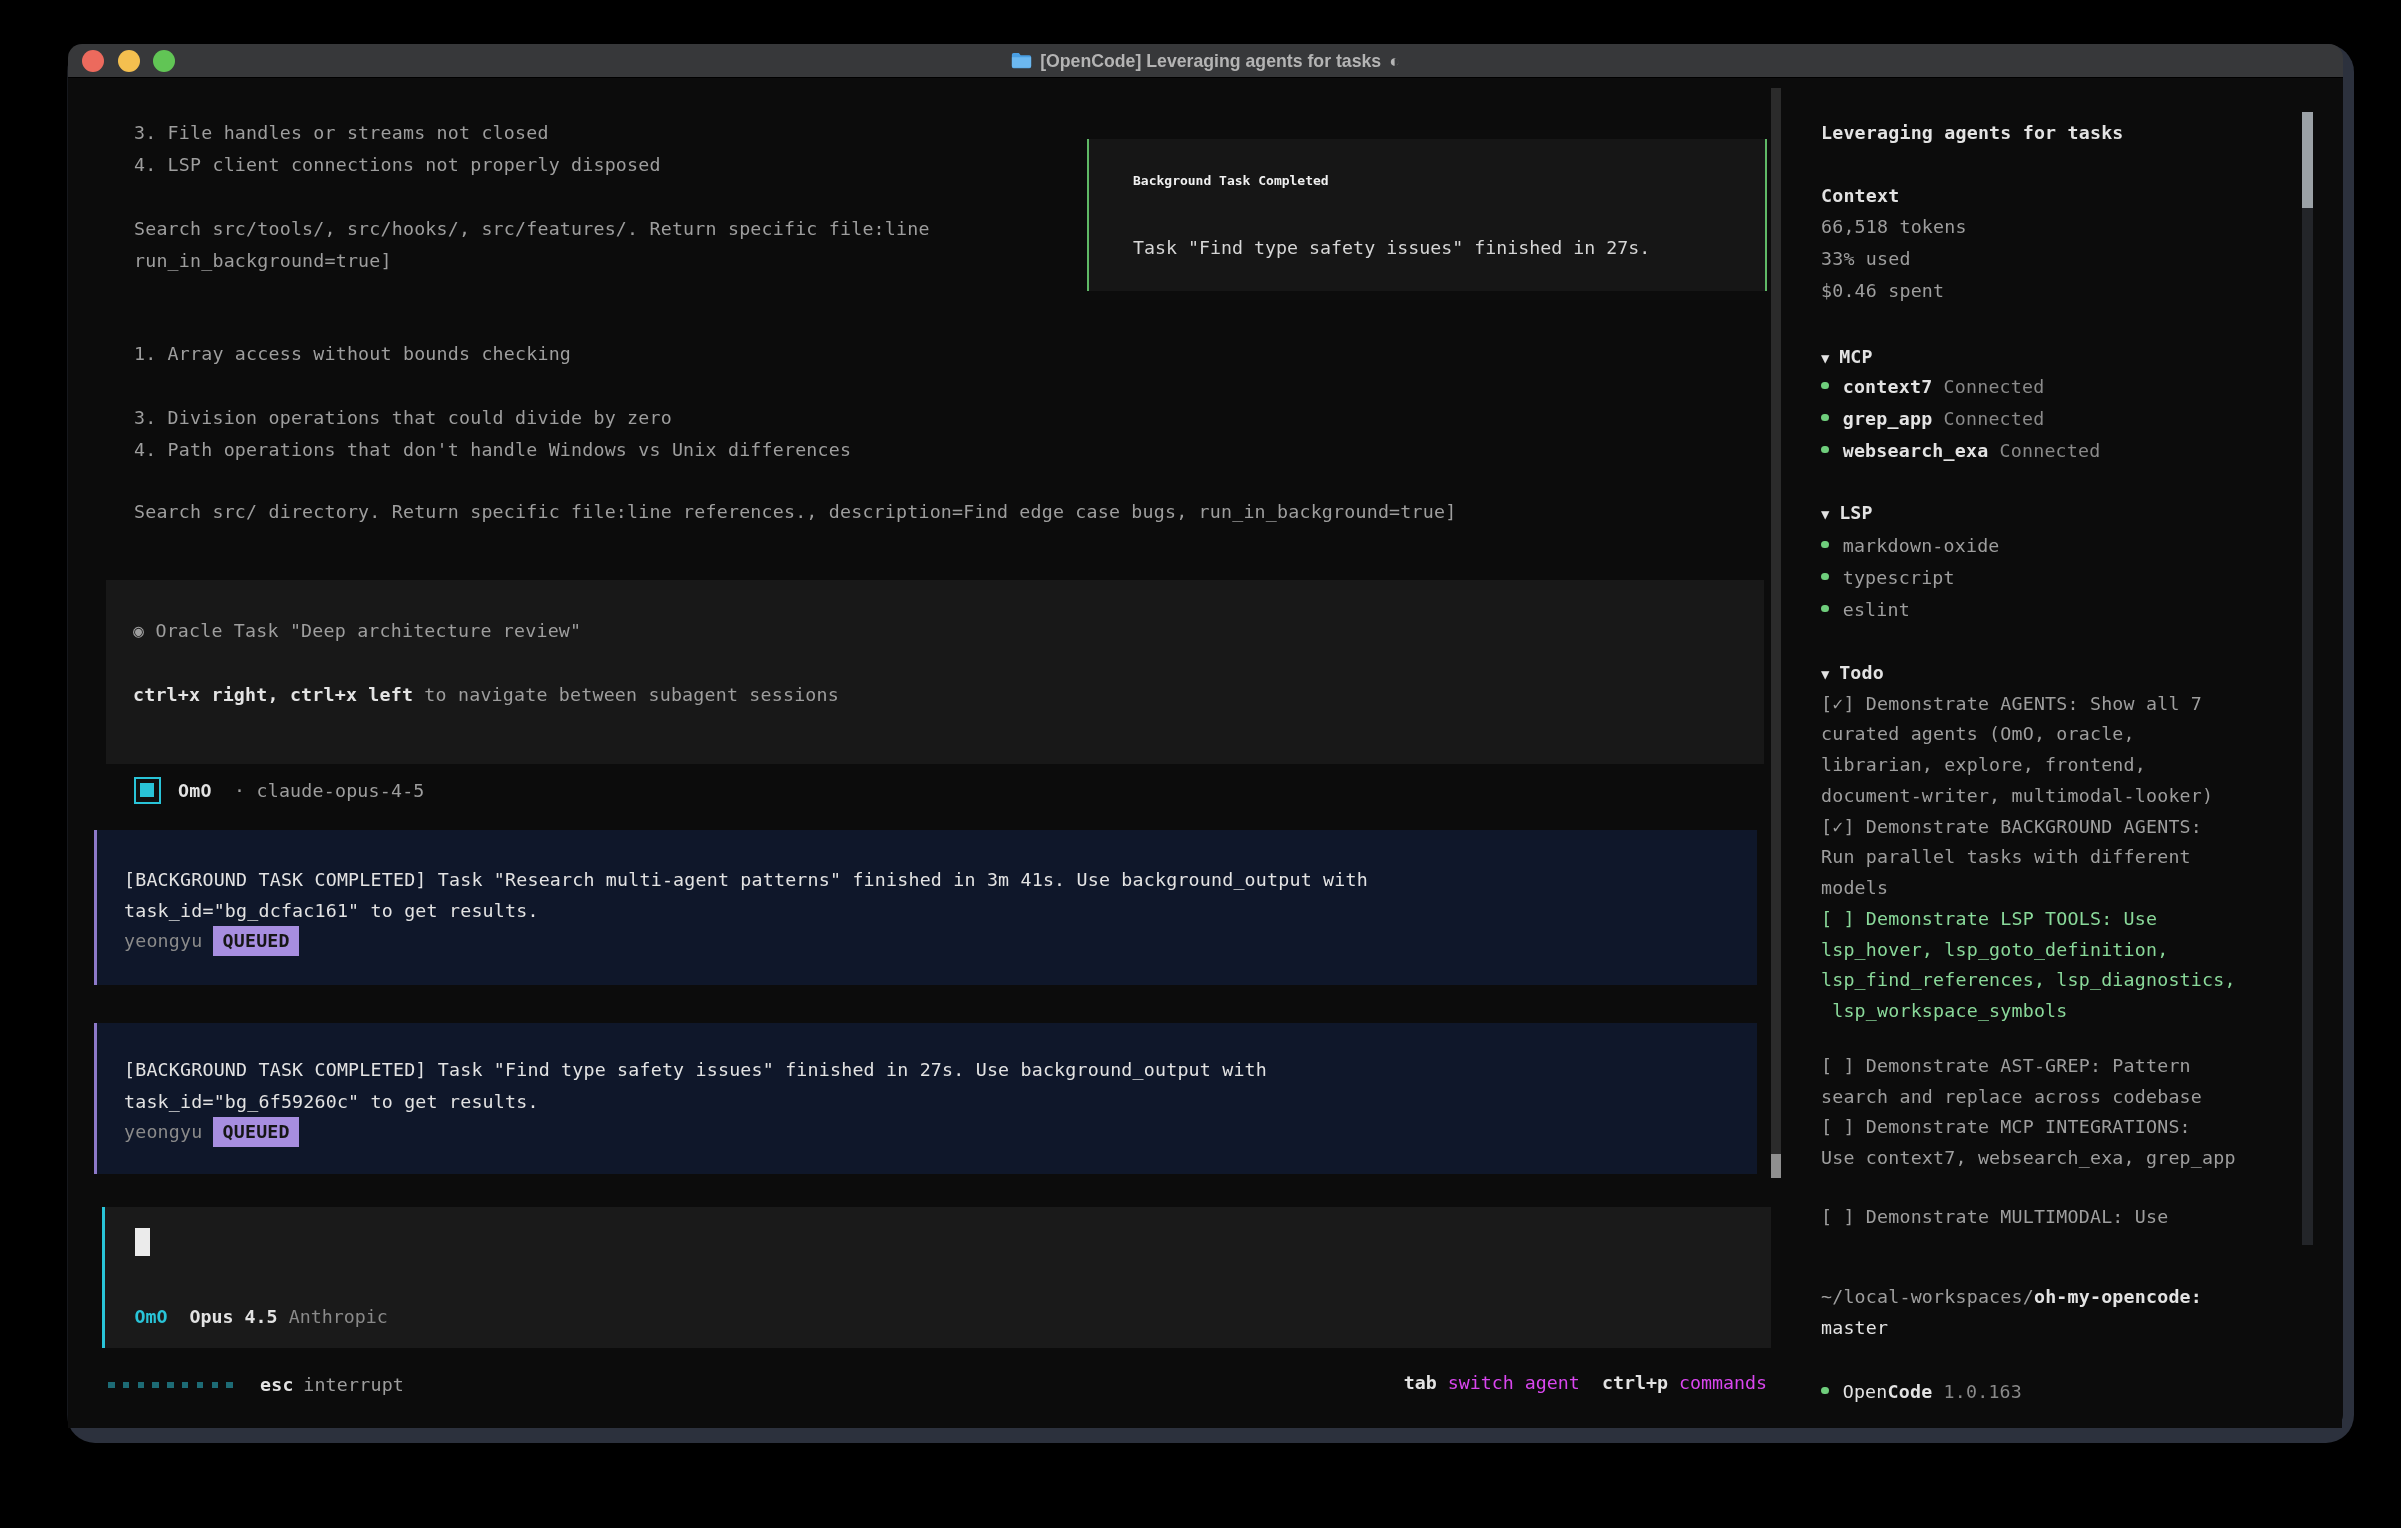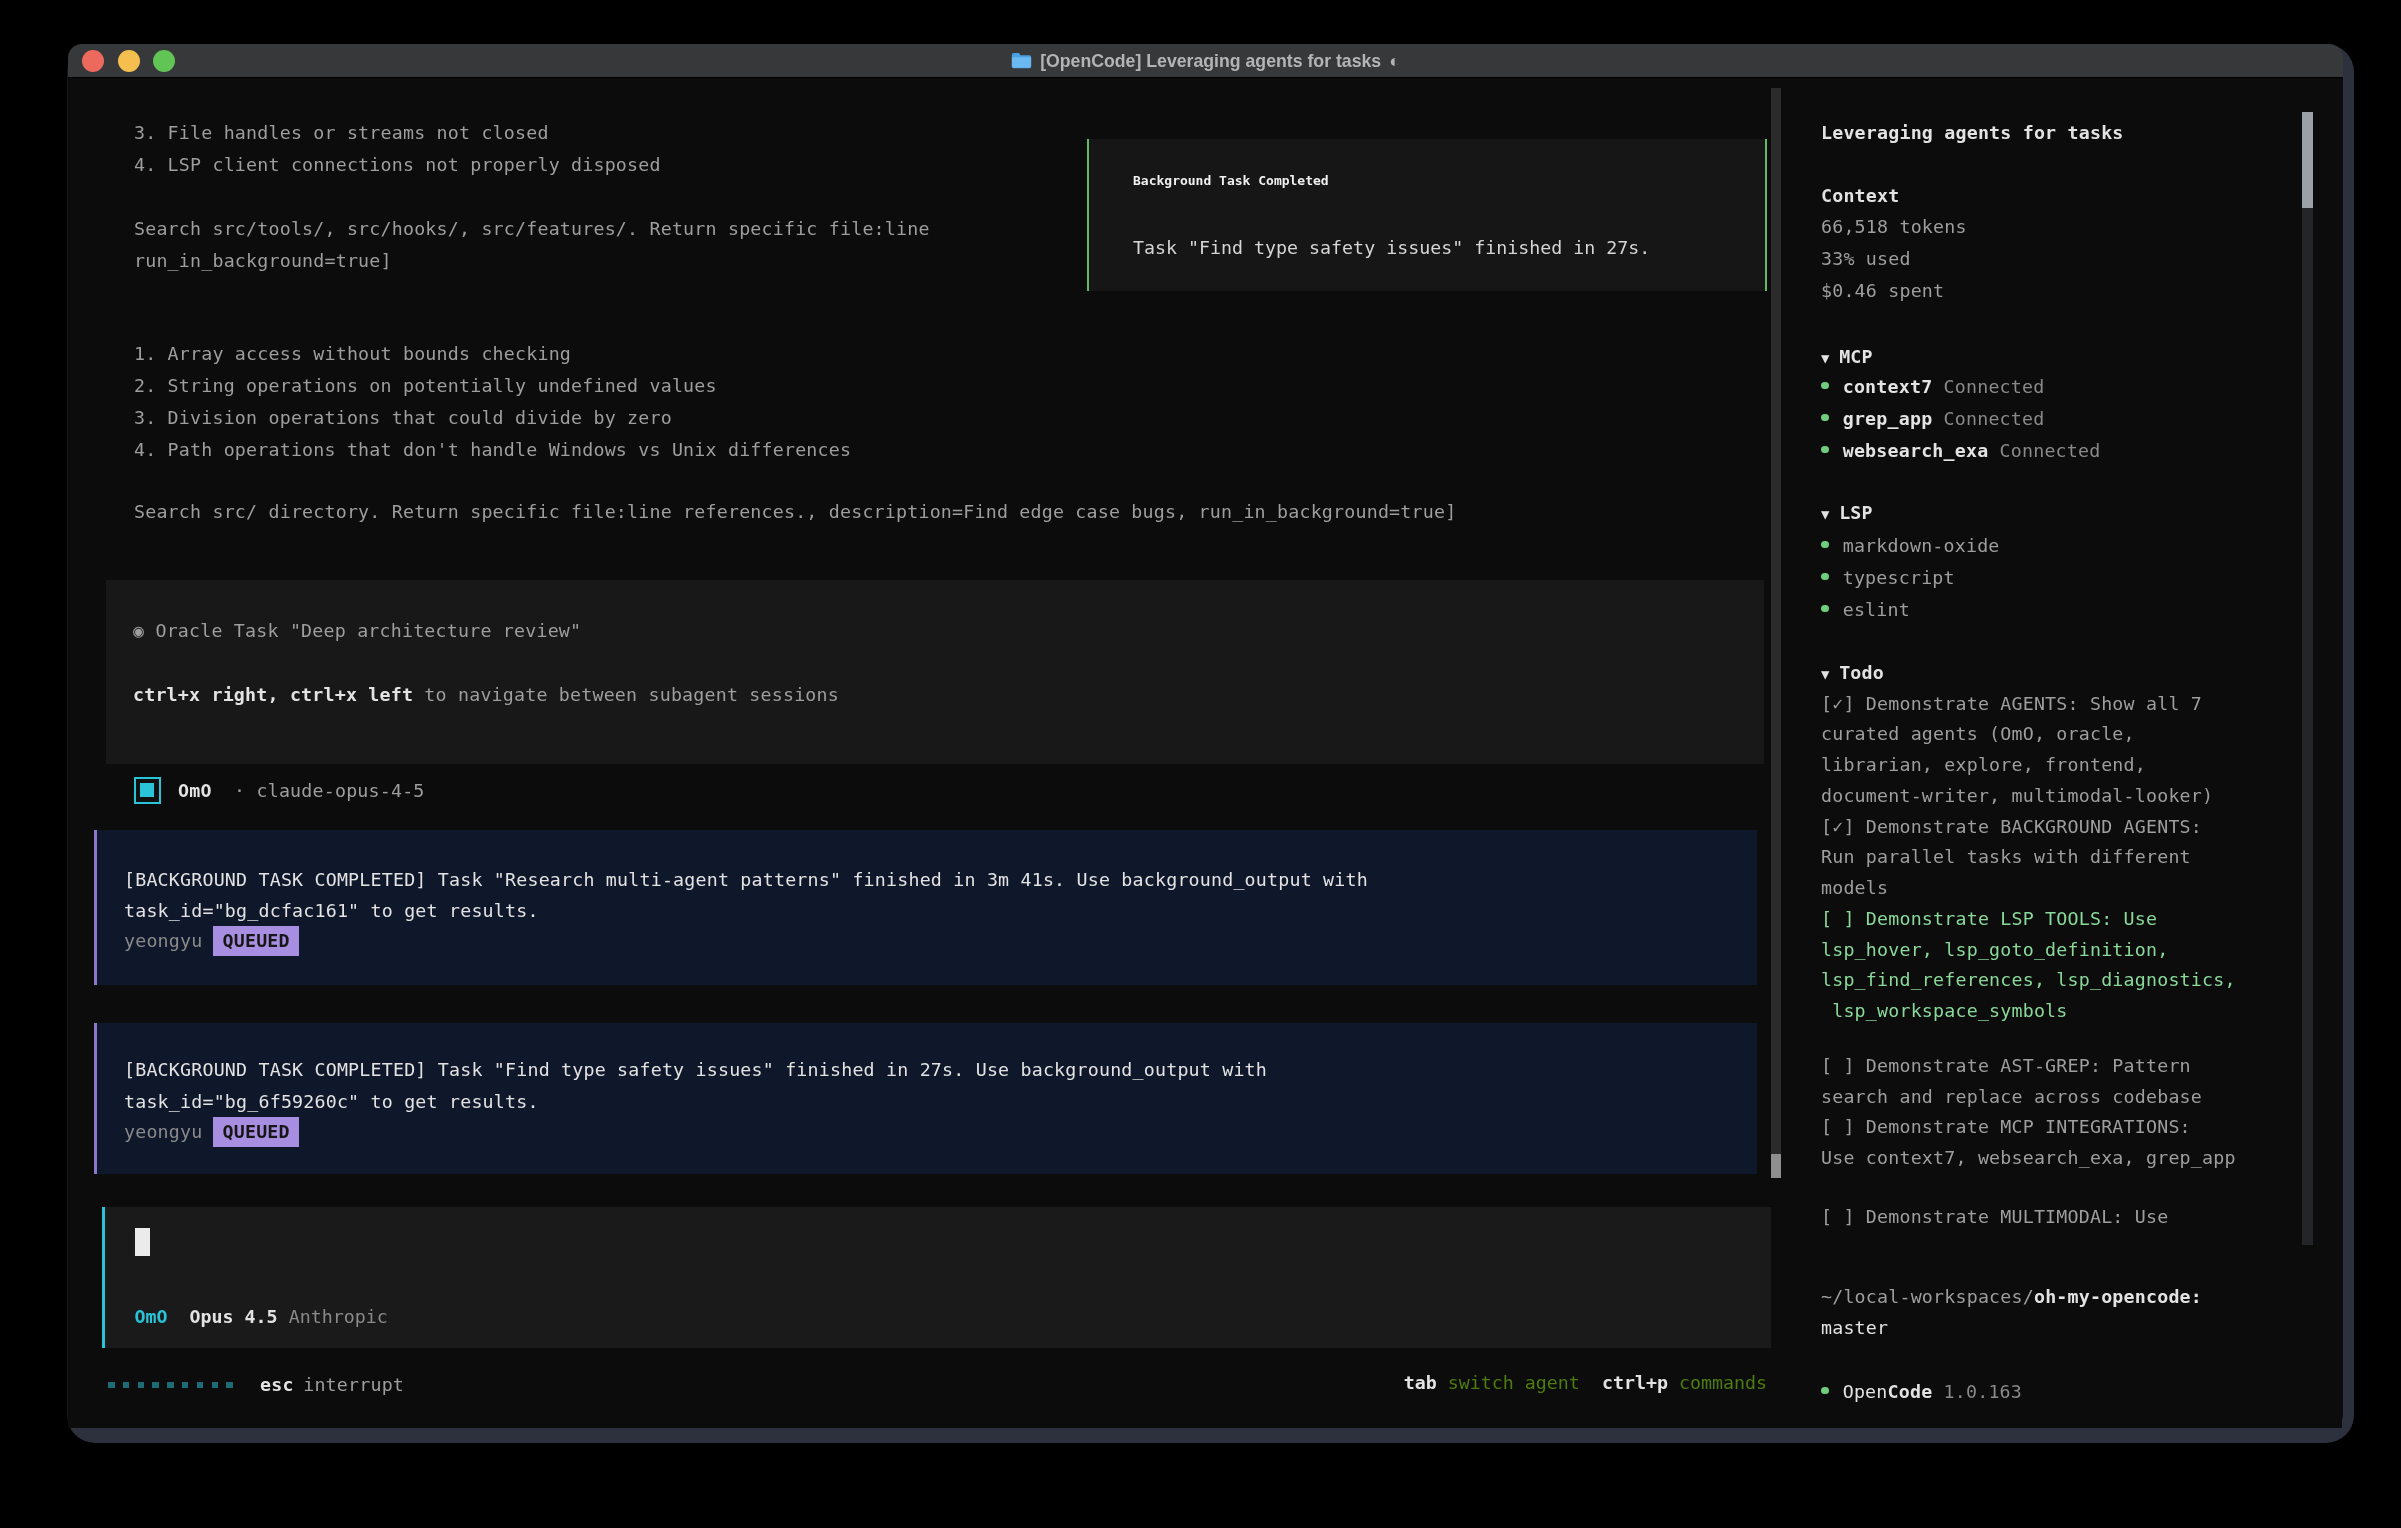--- a/index.html
+++ b/index.html
@@ -24,21 +24,21 @@
     position:absolute; left:0; top:0; width:100%; height:34px;
     display:flex; align-items:center; justify-content:center; gap:8.3px;
     font-family:"Liberation Sans", sans-serif; font-weight:bold;
     font-size:17.7px; color:#b4b4b4;
   }
   .content { position:absolute; left:0; top:34px; width:2274px; height:1350px; background:#0c0c0c; }
 
   .ln { position:absolute; white-space:pre; font-size:18.3px; letter-spacing:0.2px; line-height:26px; color:#9e9e9e; }
   .white { color:#e3e3e3; }
   .bold { font-weight:bold; }
-  .grey { color:#4d7c0f;margin-top:6px; }
+  .grey { color:#d946ef;margin-top:6px; }
   .dim { color:#8a8a8a; }
   .green-txt { color:#8ad99a; }
   .cyan-txt { color:#29c4d8; }
 
   .popup {
     position:absolute; left:1019px; top:61px; width:680px; height:152px;
     background:#161616; border-left:2.4px solid #5fb966; border-right:2.4px solid #5fb966;
   }
   .popup .p-title { position:absolute; left:44px; top:34px; font-size:13px; font-weight:bold; color:#f0f0f0; white-space:pre; }
   .popup .p-body  { position:absolute; left:44px; top:98px; font-size:18.3px; color:#d6d6d6; white-space:pre; }
@@ -94,21 +94,20 @@
     <div class="ln" style="left:66px; top:74px;">4. LSP client connections not properly disposed</div>
     <div class="ln" style="left:66px; top:138px;">Search src/tools/, src/hooks/, src/features/. Return specific file:line</div>
     <div class="ln" style="left:66px; top:170px;">run_in_background=true]</div>
 
     <div class="popup">
       <div class="p-title">Background Task Completed</div>
       <div class="p-body">Task "Find type safety issues" finished in 27s.</div>
     </div>
 
     <div class="ln" style="left:66px; top:263px;">1. Array access without bounds checking</div>
-    <div class="ln" style="left:66px; top:295px;">2. String operations on potentially undefined values</div>
     <div class="ln" style="left:66px; top:327px;">3. Division operations that could divide by zero</div>
     <div class="ln" style="left:66px; top:359px;">4. Path operations that don't handle Windows vs Unix differences</div>
     <div class="ln" style="left:66px; top:421px;">Search src/ directory. Return specific file:line references., description=Find edge case bugs, run_in_background=true]</div>
 
     <div class="oracle-card">
       <div class="ln" style="left:27px; top:38px;"><span>◉</span><span> Oracle Task "Deep architecture review"</span></div>
       <div class="ln" style="left:27px; top:102px;"><span class="white bold">ctrl+x right, ctrl+x left</span><span> to navigate between subagent sessions</span></div>
     </div>
 
     <div class="omo-icon">

